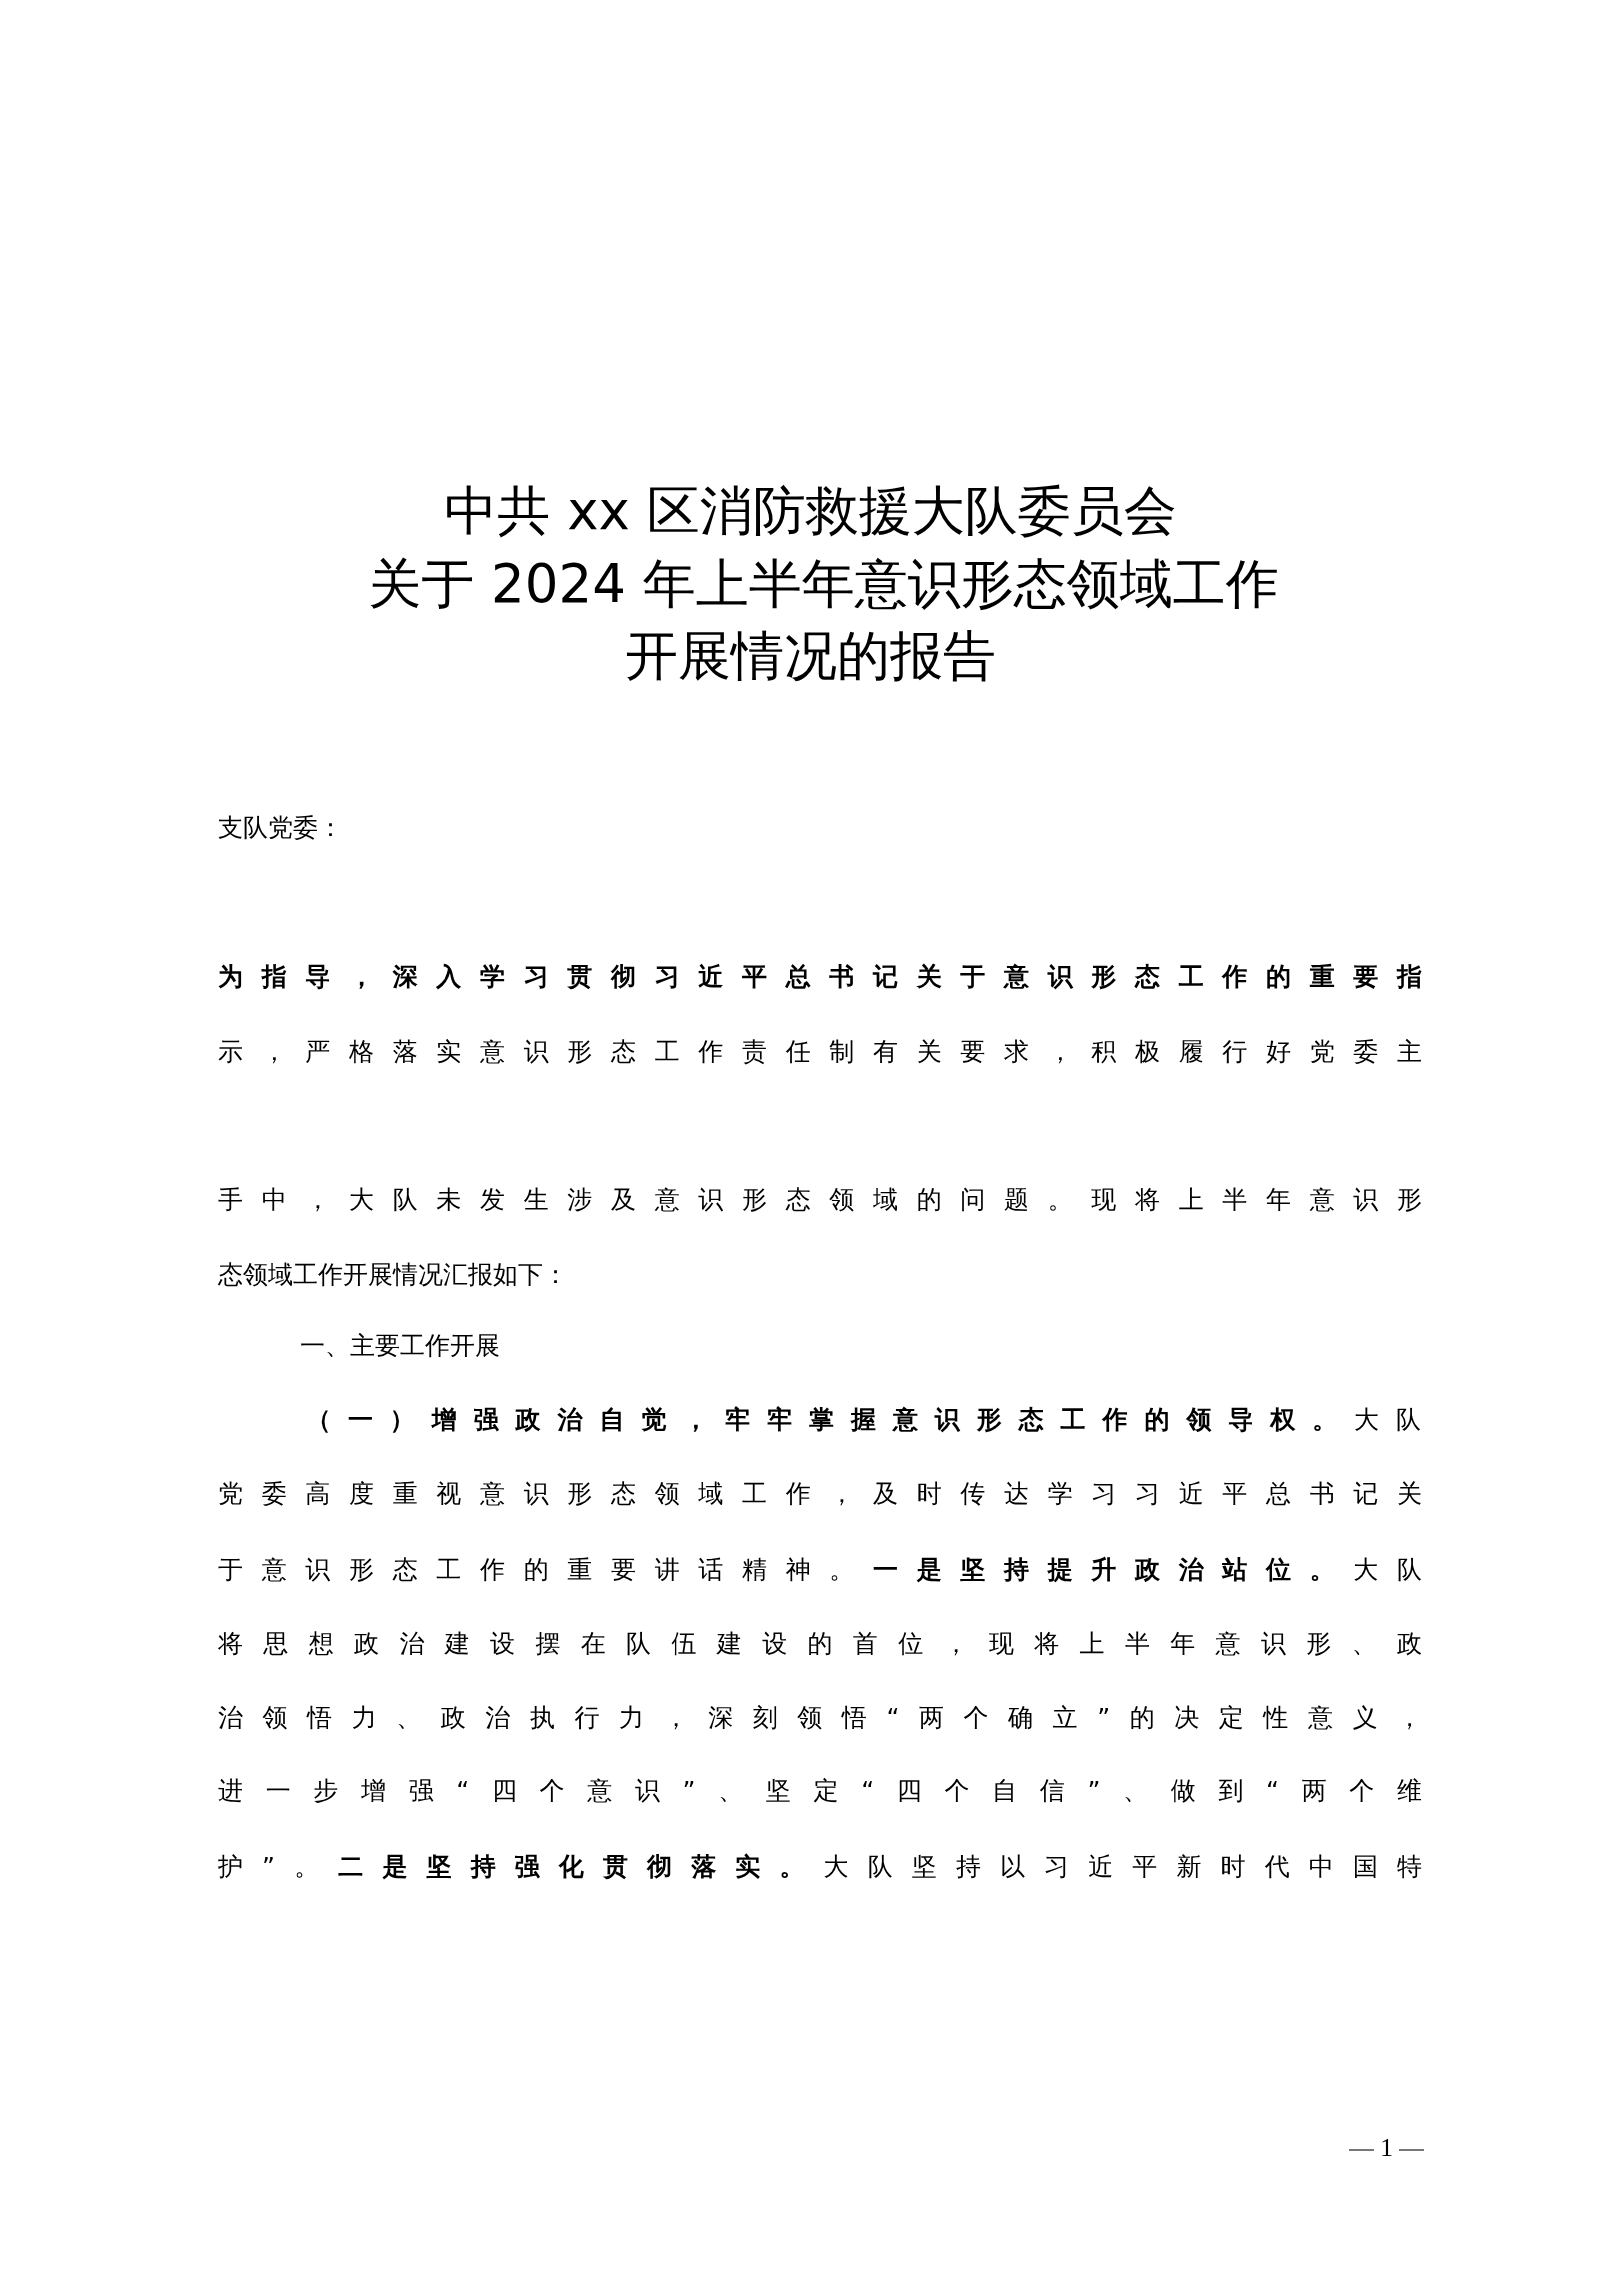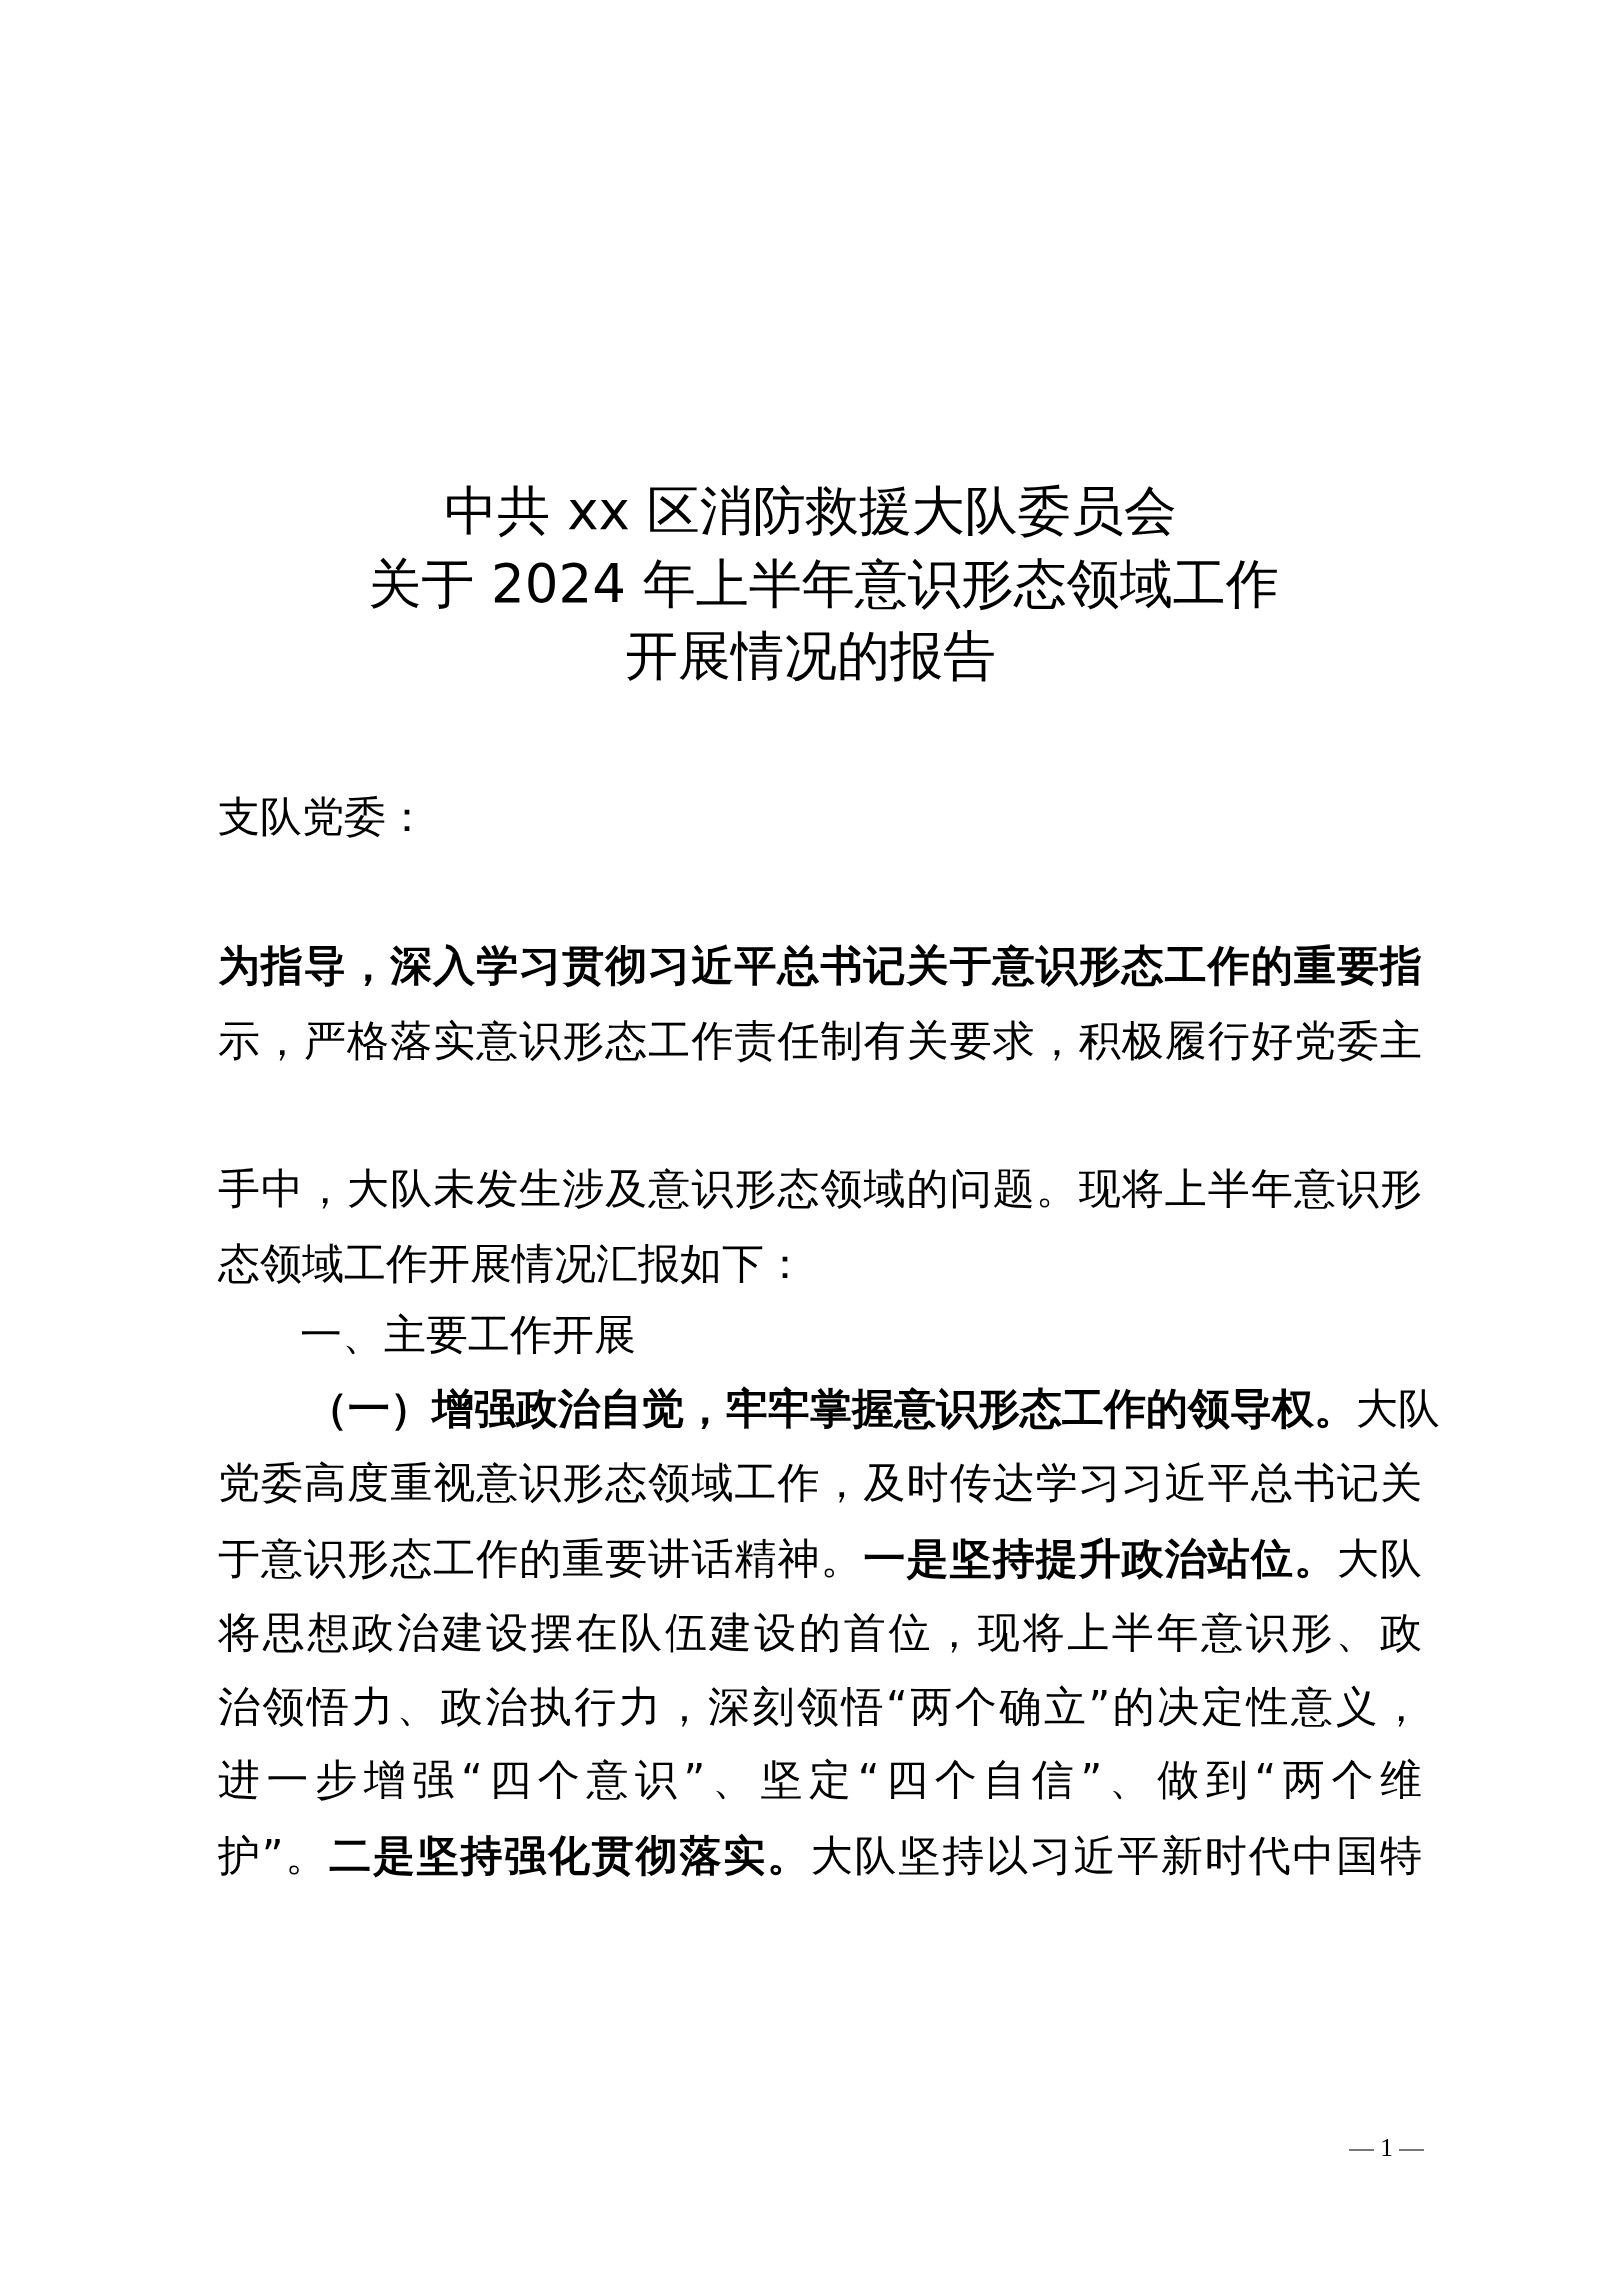--- a/index.html
+++ b/index.html
@@ -4,22 +4,22 @@
 <style>
   html, body { margin: 0; padding: 0; background: #ffffff; }
   body { width: 1621px; height: 2293px; position: relative; overflow: hidden;
          font-family: "DejaVu Sans", "Liberation Sans", sans-serif; color: #000; }
   .page { position: absolute; left: 0; top: 0; width: 1621px; height: 2293px; background: #fff; }
   .title { position: absolute; left: 0; width: 1621px; text-align: center;
            font-size: 53px; line-height: 69px; letter-spacing: 0px; }
   .t1 { top: 476px; }
   .t2 { top: 549px; margin-left: 13px; }
   .t3 { top: 621px; }
-  .line { position: absolute; left: 218px; width: 1204px; font-size: 42px; line-height: 49px;
-          white-space: nowrap; text-align: justify; text-align-last: justify; }
+  .line { position: absolute; left: 218px; width: 1204px; font-size: 25px; line-height: 49px;
+          white-space: nowrap; text-align: justify; text-align-last: justify; margin-top: 11px; }
   .line.last { text-align-last: left; }
   .line.indent { left: 300px; width: 1121px; }
   .b { font-weight: bold; }
   .footer { position: absolute; left: 1343px; top: 2133px; font-family: "Liberation Serif", serif;
             font-size: 25.5px; color: #000; white-space: nowrap; }
   .footer .dash { display: inline-block; width: 25.5px; height: 2px; background: #777; vertical-align: middle; margin: 0 5.9px; }
 </style>
 </head>
 <body>
 

